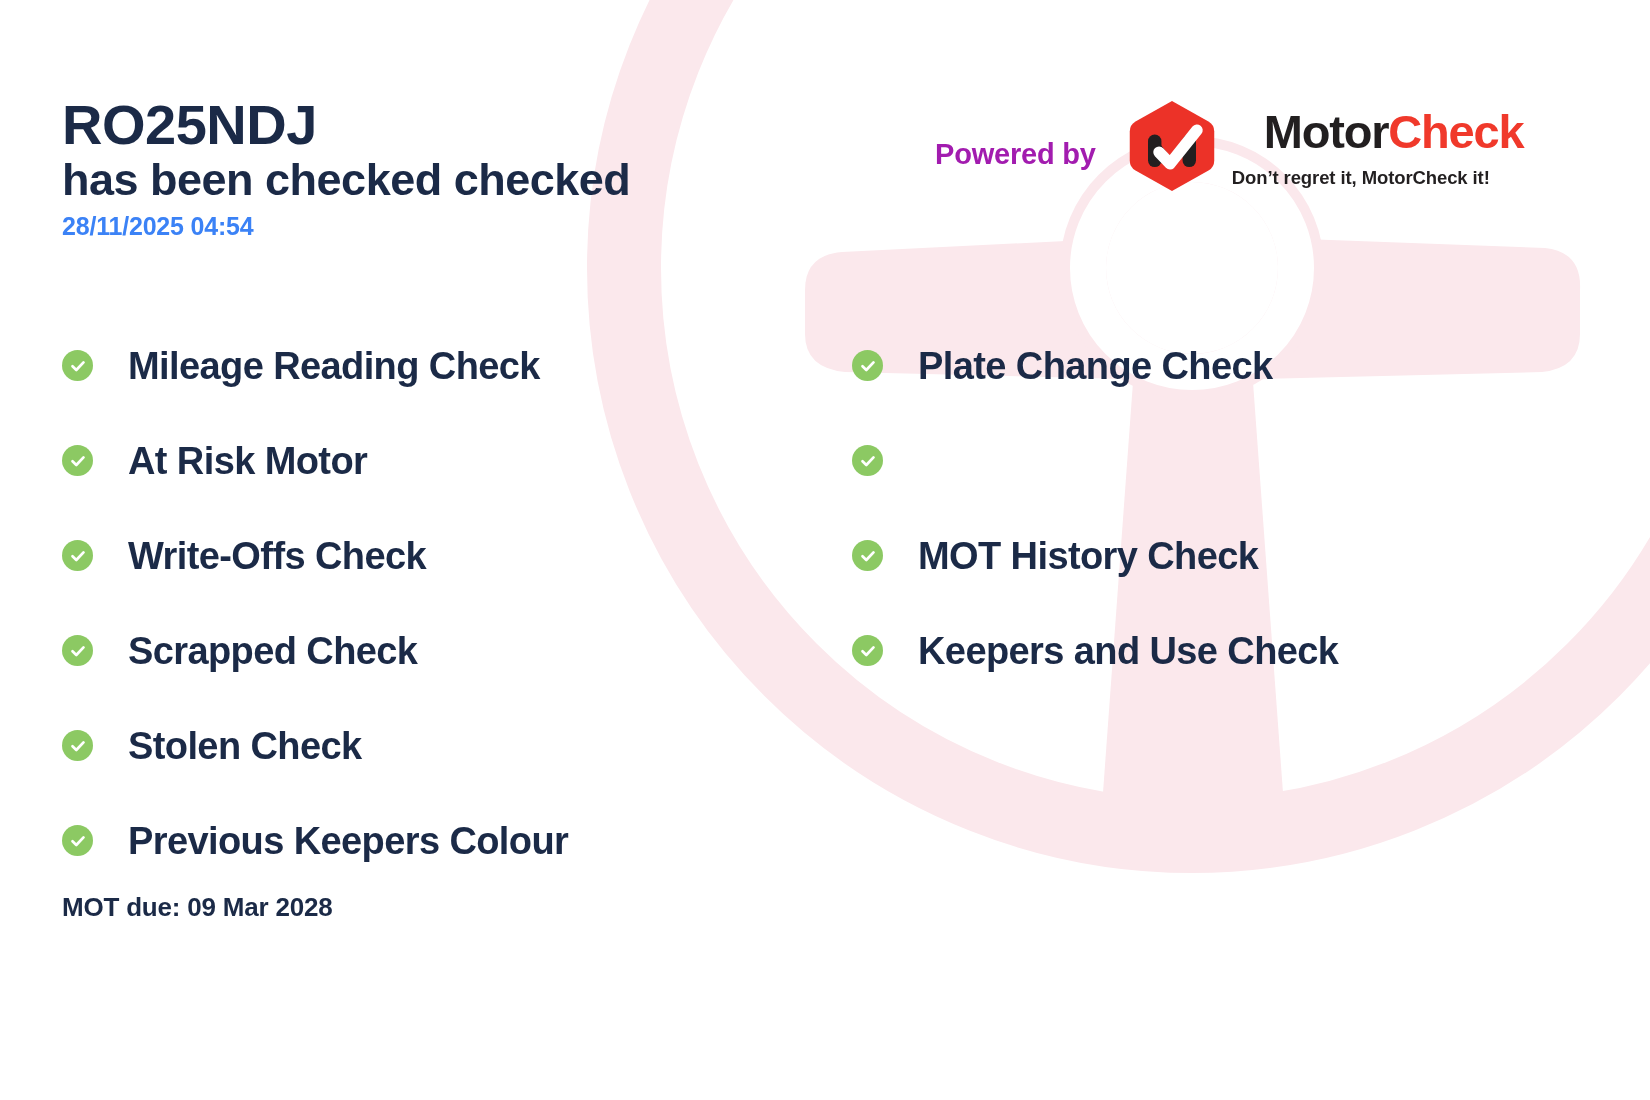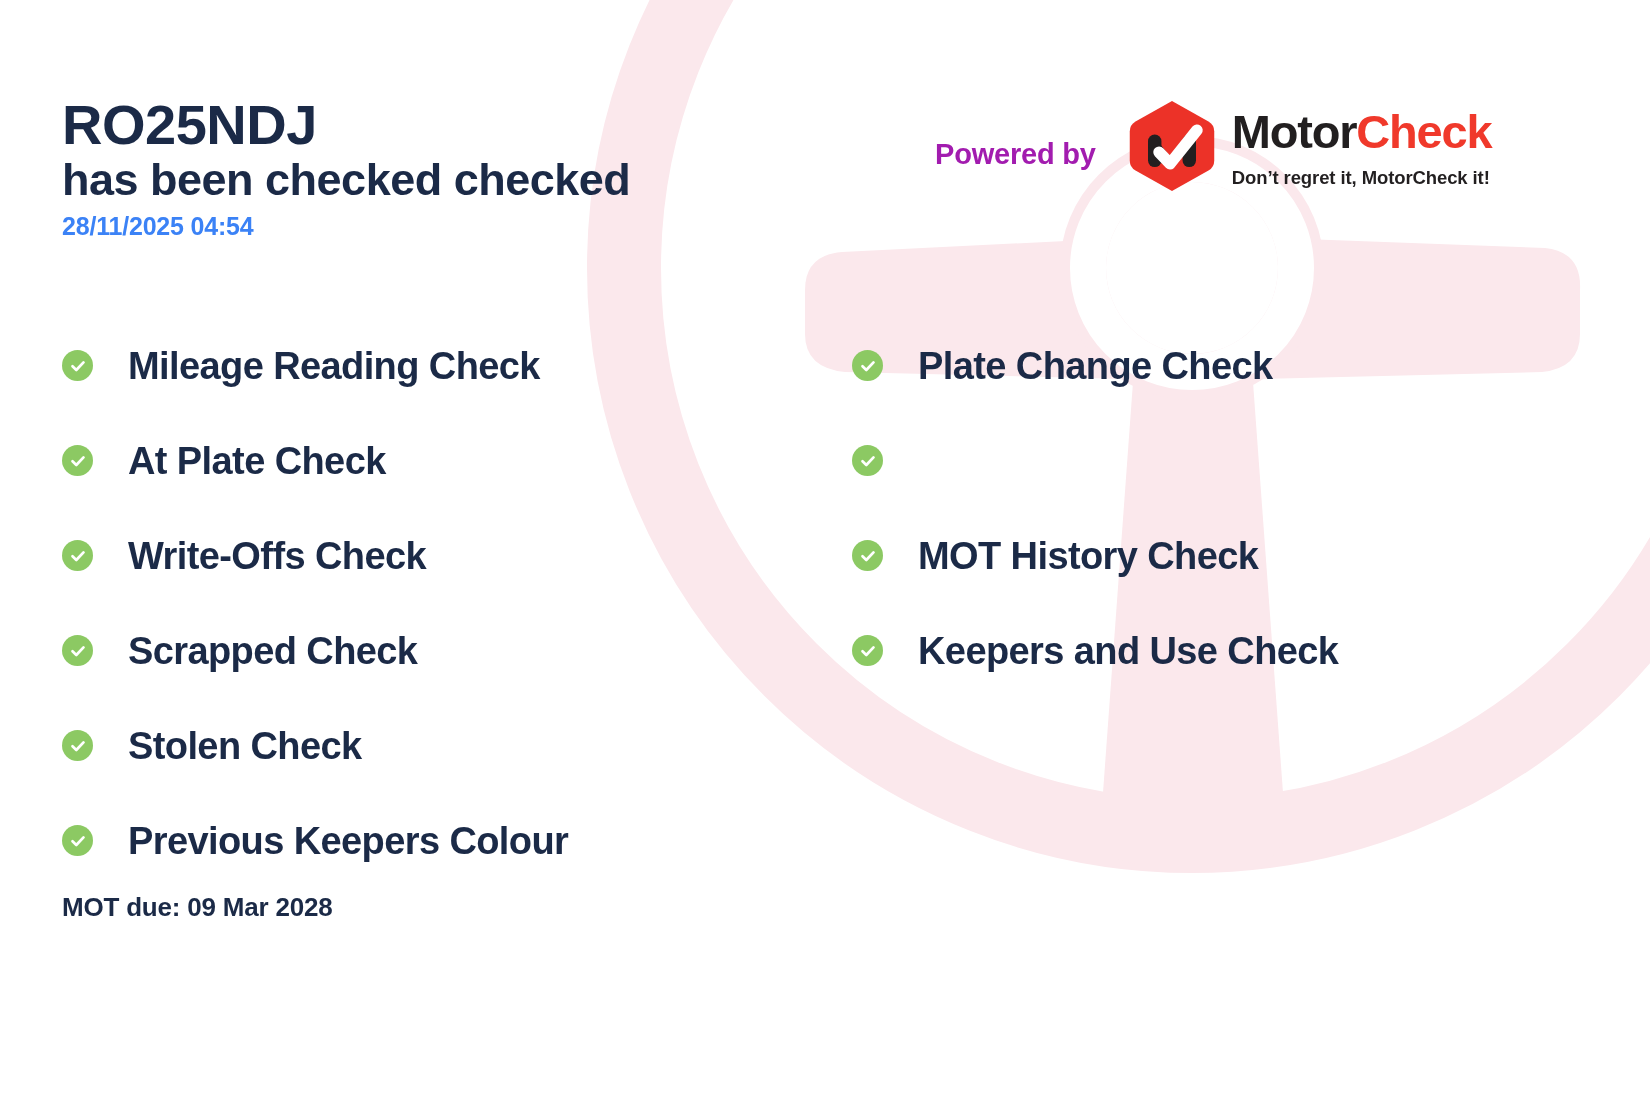--- a/index.html
+++ b/index.html
@@ -97,20 +97,21 @@
     margin-left: 12px;
     margin-top: -12px;
   }
 
   .logo-word .wordmark {
     font-size: 47px;
     font-weight: 700;
     letter-spacing: -1.2px;
     line-height: 1;
     white-space: nowrap;
+    margin-left: 32px;
   }
   .logo-word .wm-dark  { color: #221f20; }
   .logo-word .wm-red   { color: #f0392b; }
 
   .logo-word .tagline {
     font-size: 18.5px;
     font-weight: 700;
     color: #221f20;
     letter-spacing: -0.1px;
     margin-top: 12px;
@@ -268,21 +269,21 @@
             </svg>
         </span>
         <span class="check-label">Mileage Reading Check</span>
       </div>
       <div class="check-row">
         <span class="check-badge">
           <svg width="20" height="20" viewBox="0 0 20 20">
               <path d="M4.5 10.3 L8.3 14 L15.5 6.4" fill="none" stroke="#ffffff" stroke-width="2.7" stroke-linecap="round" stroke-linejoin="round"></path>
             </svg>
         </span>
-        <span class="check-label">At Plate Check</span>
+        <span class="check-label">At Risk Motor</span>
       </div>
       <div class="check-row">
         <span class="check-badge">
           <svg width="20" height="20" viewBox="0 0 20 20">
               <path d="M4.5 10.3 L8.3 14 L15.5 6.4" fill="none" stroke="#ffffff" stroke-width="2.7" stroke-linecap="round" stroke-linejoin="round"></path>
             </svg>
         </span>
         <span class="check-label">Write-Offs Check</span>
       </div>
       <div class="check-row">

